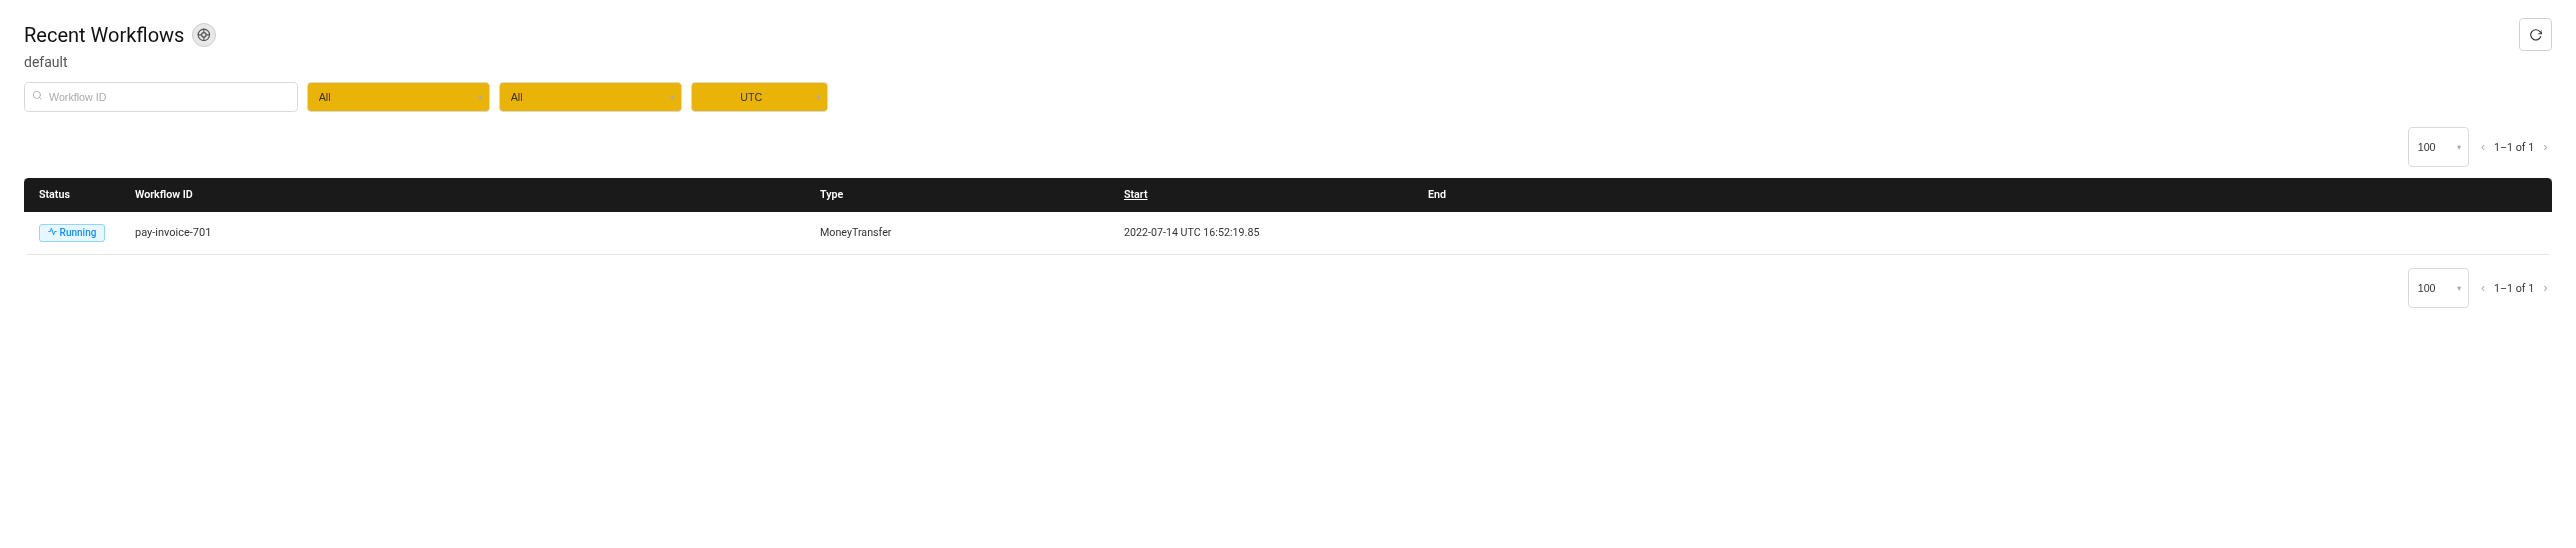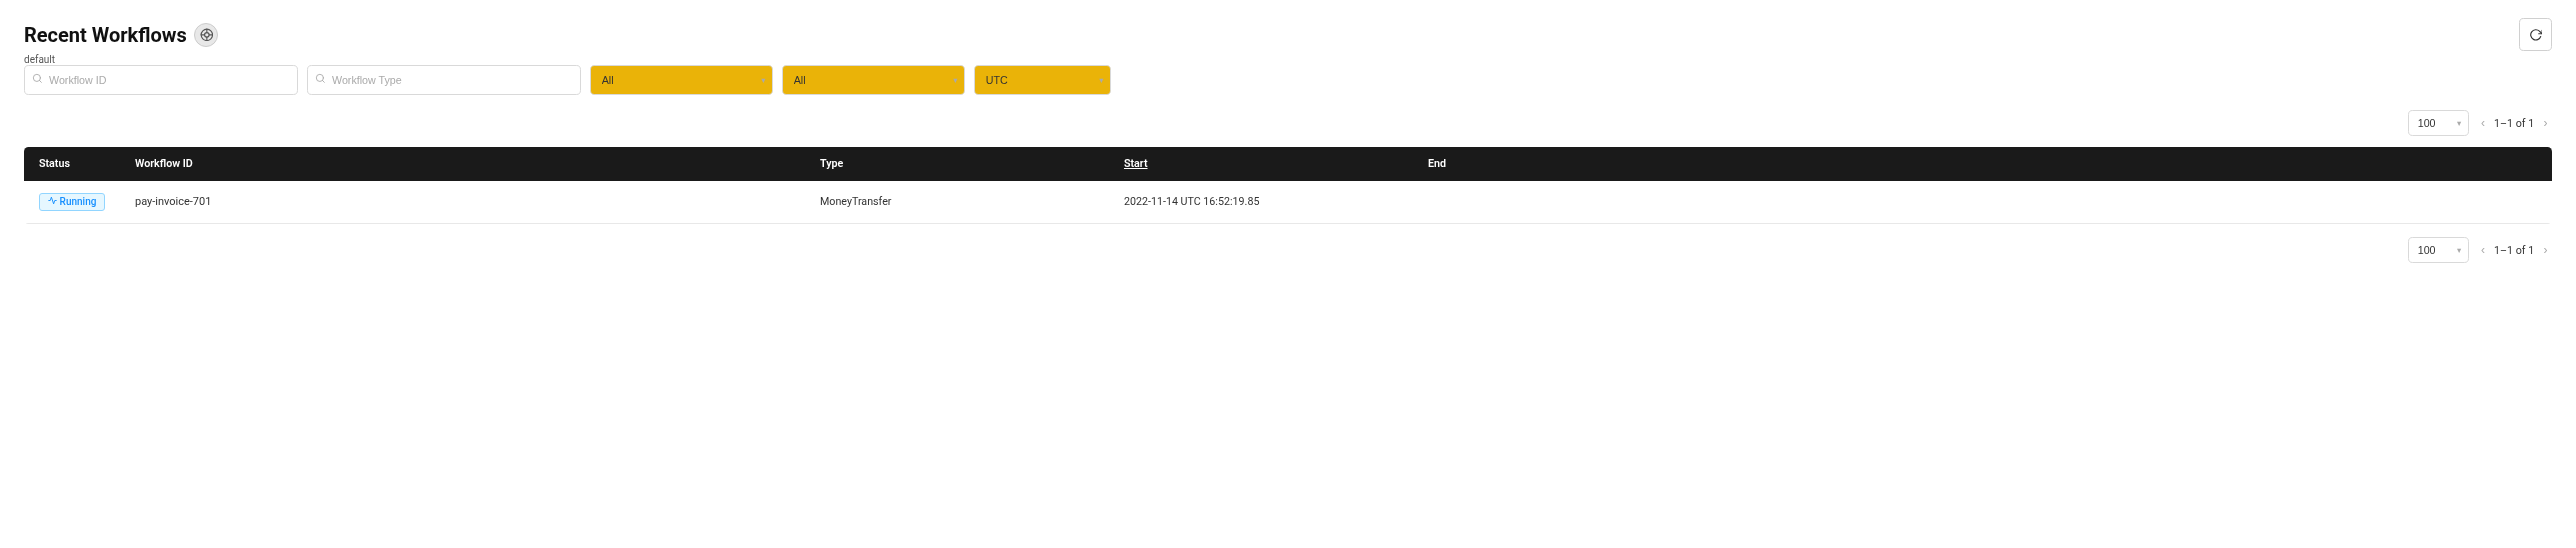--- a/index.html
+++ b/index.html
@@ -25,38 +25,39 @@
       justify-content: space-between;
       margin-bottom: 3px;
     }
     .title-area {
       display: flex;
       align-items: center;
       gap: 7.6px;
     }
     .page-title {
       font-size: 20px;
-      font-weight: 700;
+      font-weight: 400;
       color: #111;
     }
     .namespace-icon {
       width: 24px;
       height: 24px;
       border-radius: 50%;
       background: #e8e8e8;
       border: 1.5px solid #ccc;
       display: flex;
       align-items: center;
       justify-content: center;
       font-size: 10.7px;
       color: #555;
     }
     .subtitle {
-      font-size: 10px;
+      font-size: 14px;
       color: #555;
+      margin-bottom: 12px;
     }
     .refresh-button {
       width: 33px;
       height: 33px;
       border: 1.1px solid #d0d0d0;
       border-radius: 4.6px;
       background: #fff;
       cursor: pointer;
       display: flex;
       align-items: center;
@@ -127,20 +128,21 @@
     }
     .select-arrow {
       position: absolute;
       right: 7.6px;
       color: #aaa;
       pointer-events: none;
       font-size: 8.4px;
     }
     .timezone-select {
       min-width: 137px;
+      text-align: center;
     }
     .pagination-row {
       display: flex;
       align-items: center;
       justify-content: flex-end;
       gap: 7.6px;
       margin-bottom: 10.7px;
     }
     .page-size-wrapper {
       position: relative;
@@ -151,21 +153,21 @@
       border: 1.1px solid #d9d9d9;
       border-radius: 4.6px;
       padding: 4.6px 21px 4.6px 9px;
       font-size: 10.7px;
       color: #333;
       background: #fff;
       outline: none;
       appearance: none;
       -webkit-appearance: none;
       cursor: pointer;
-      height: 26px;
+      height: 40px;
       width: 61px;
     }
     .page-info {
       font-size: 10.7px;
       color: #333;
       display: flex;
       align-items: center;
       gap: 4.6px;
     }
     .nav-arrow {
@@ -269,29 +271,20 @@
     <div class="search-input-wrapper">
       <span class="search-icon-inner">
         <svg width="10.7" height="10.7" viewBox="0 0 24 24" fill="none" stroke="#aaa" stroke-width="2" stroke-linecap="round" stroke-linejoin="round">
           <circle cx="11" cy="11" r="8"></circle>
           <line x1="21" y1="21" x2="16.65" y2="16.65"></line>
         </svg>
       </span>
       <input class="search-input" type="text" placeholder="Workflow ID" style="">
     </div>
 
-    <div class="search-input-wrapper">
-      <span class="search-icon-inner">
-        <svg width="10.7" height="10.7" viewBox="0 0 24 24" fill="none" stroke="#aaa" stroke-width="2" stroke-linecap="round" stroke-linejoin="round">
-          <circle cx="11" cy="11" r="8"></circle>
-          <line x1="21" y1="21" x2="16.65" y2="16.65"></line>
-        </svg>
-      </span>
-      <input class="search-input" type="text" placeholder="Workflow Type" style="">
-    </div>
 
     <div class="select-wrapper">
       <select class="filter-select">
         <option>All</option>
         <option>Running</option>
         <option>Completed</option>
         <option>Failed</option>
         <option>Cancelled</option>
         <option>Terminated</option>
         <option>ContinuedAsNew</option>
@@ -367,21 +360,21 @@
             <span>Running</span>
           </span>
         </td>
         <td>
           <span class="workflow-id-link">pay-invoice-701</span>
         </td>
         <td>
           <span>MoneyTransfer</span>
         </td>
         <td>
-          <span>2022-11-14 UTC 16:52:19.85</span>
+          <span>2022-07-14 UTC 16:52:19.85</span>
         </td>
         <td>
           <span></span>
         </td>
       </tr>
     </tbody>
   </table>
 
   <div class="bottom-pagination-row">
     <div class="page-size-wrapper">

